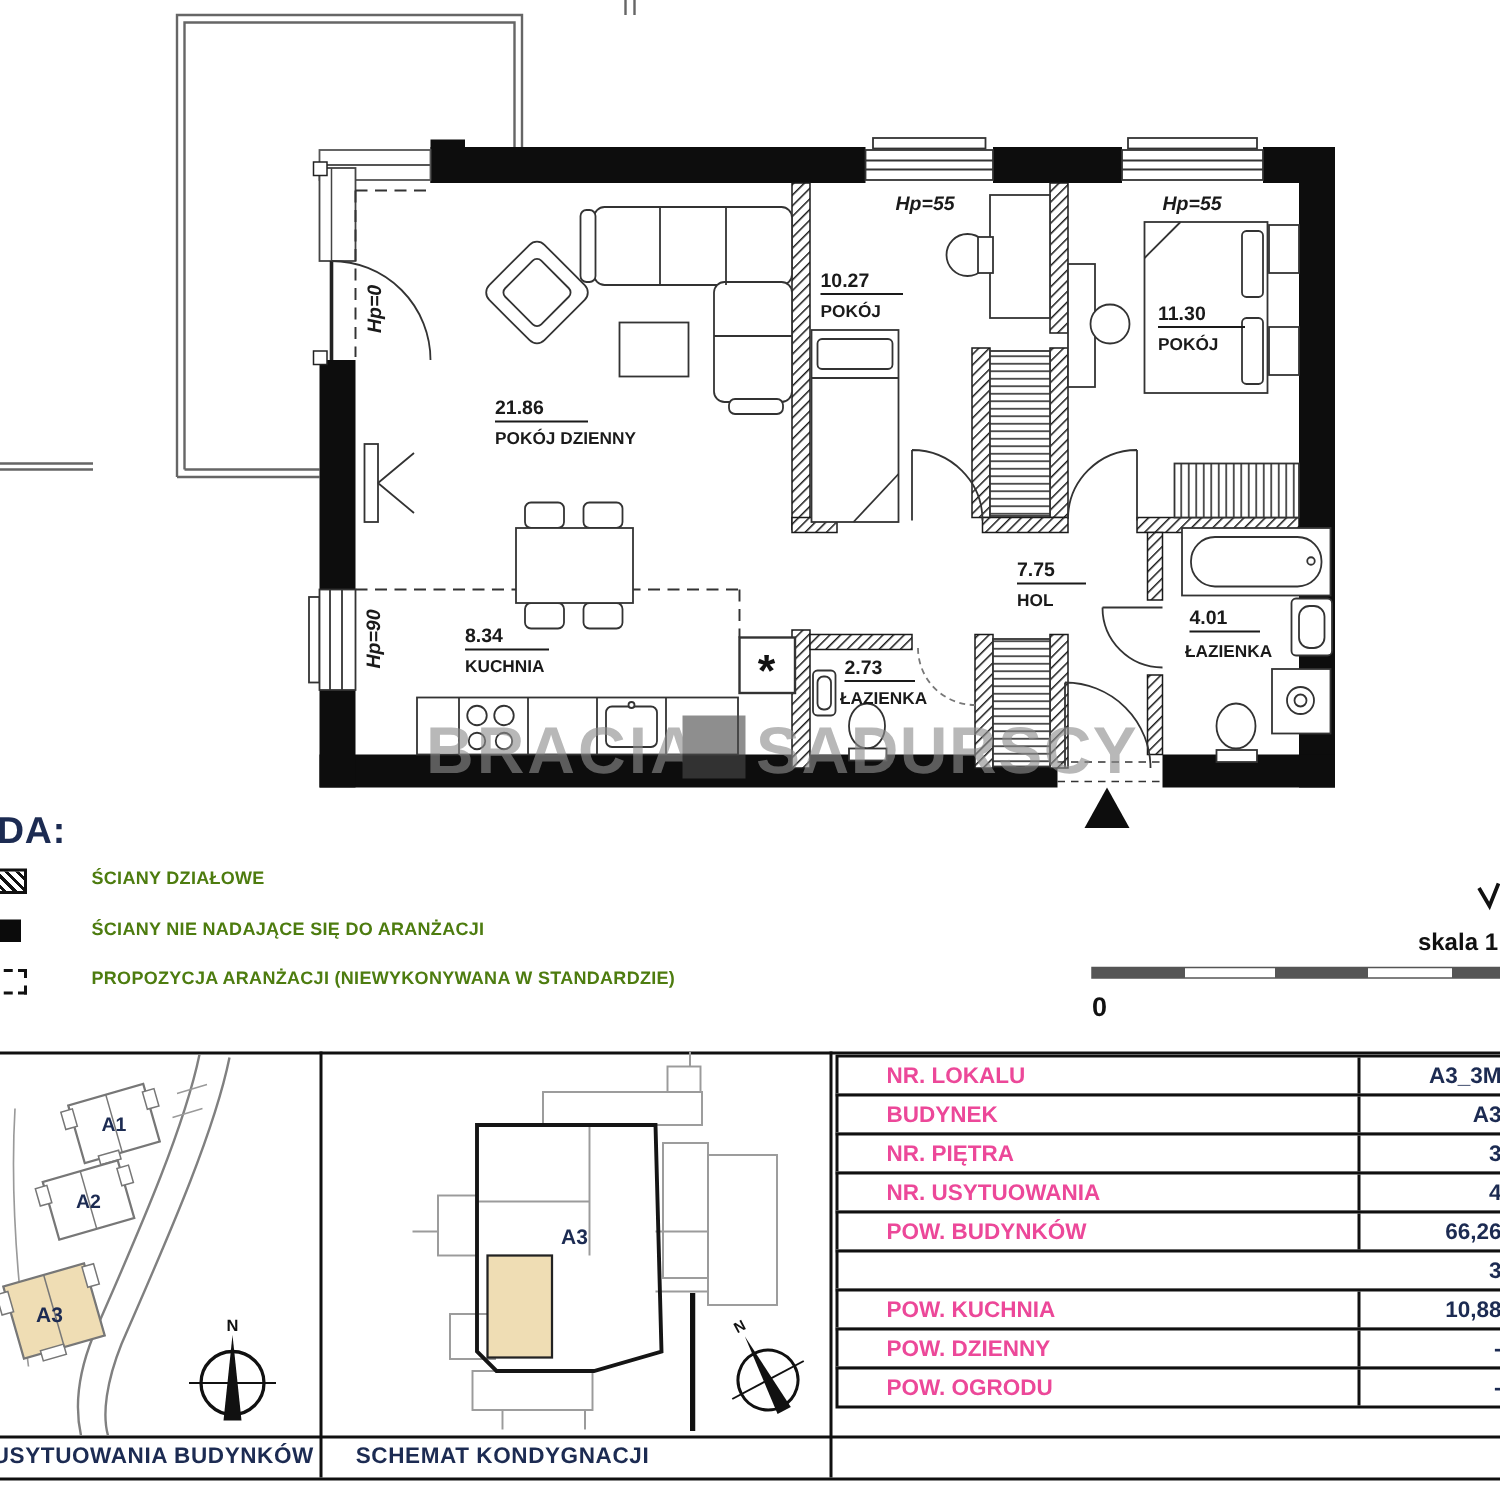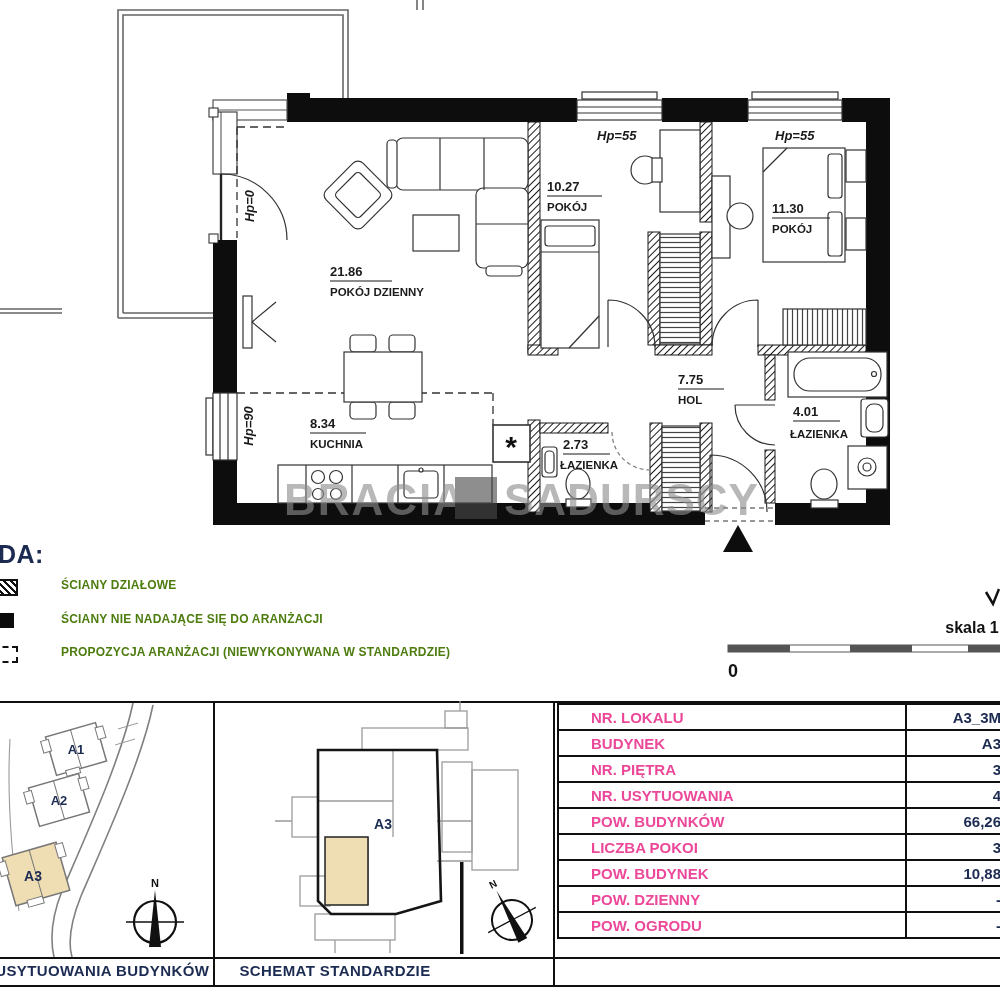--- a/index.html
+++ b/index.html
@@ -364,21 +364,21 @@
   <rect x="245" y="161" width="3.5" height="92" fill="#111"></rect>
   <g transform="translate(297,219) rotate(-28)">
     <circle cx="0" cy="0" r="20" fill="#fff" stroke="#111" stroke-width="2"></circle>
     <line x1="-27" y1="0" x2="27" y2="0" stroke="#111" stroke-width="1.3"></line>
     <polygon points="0,-33 -5,23 5,23" fill="#111"></polygon>
     <text x="0" y="-37" text-anchor="middle" font-size="10" font-weight="bold" fill="#111">N</text>
   </g>
 </svg>
 
 <div class="abs caption" style="left:-88px;top:962px;width:300px;">SCHEMAT USYTUOWANIA BUDYNKÓW</div>
-<div class="abs caption" style="left:215px;top:962px;width:240px;">SCHEMAT STANDARDZIE</div>
+<div class="abs caption" style="left:215px;top:962px;width:240px;">SCHEMAT KONDYGNACJI</div>
 
 <div class="abs ptable">
   <div class="trow">
     <div class="tlabel">NR. LOKALU</div>
     <div class="tval">A3_3M</div>
   </div>
   <div class="trow">
     <div class="tlabel">BUDYNEK</div>
     <div class="tval">A3</div>
   </div>
@@ -388,25 +388,24 @@
   </div>
   <div class="trow">
     <div class="tlabel">NR. USYTUOWANIA</div>
     <div class="tval">4</div>
   </div>
   <div class="trow">
     <div class="tlabel">POW. BUDYNKÓW</div>
     <div class="tval">66,26</div>
   </div>
   <div class="trow">
-    <div class="tlabel">LICZBA POKOI</div>
     <div class="tval">3</div>
   </div>
   <div class="trow">
-    <div class="tlabel">POW. BUDYNEK</div>
+    <div class="tlabel">POW. KUCHNIA</div>
     <div class="tval">10,88</div>
   </div>
   <div class="trow">
     <div class="tlabel">POW. DZIENNY</div>
     <div class="tval">-</div>
   </div>
   <div class="trow">
     <div class="tlabel">POW. OGRODU</div>
     <div class="tval">-</div>
   </div>

